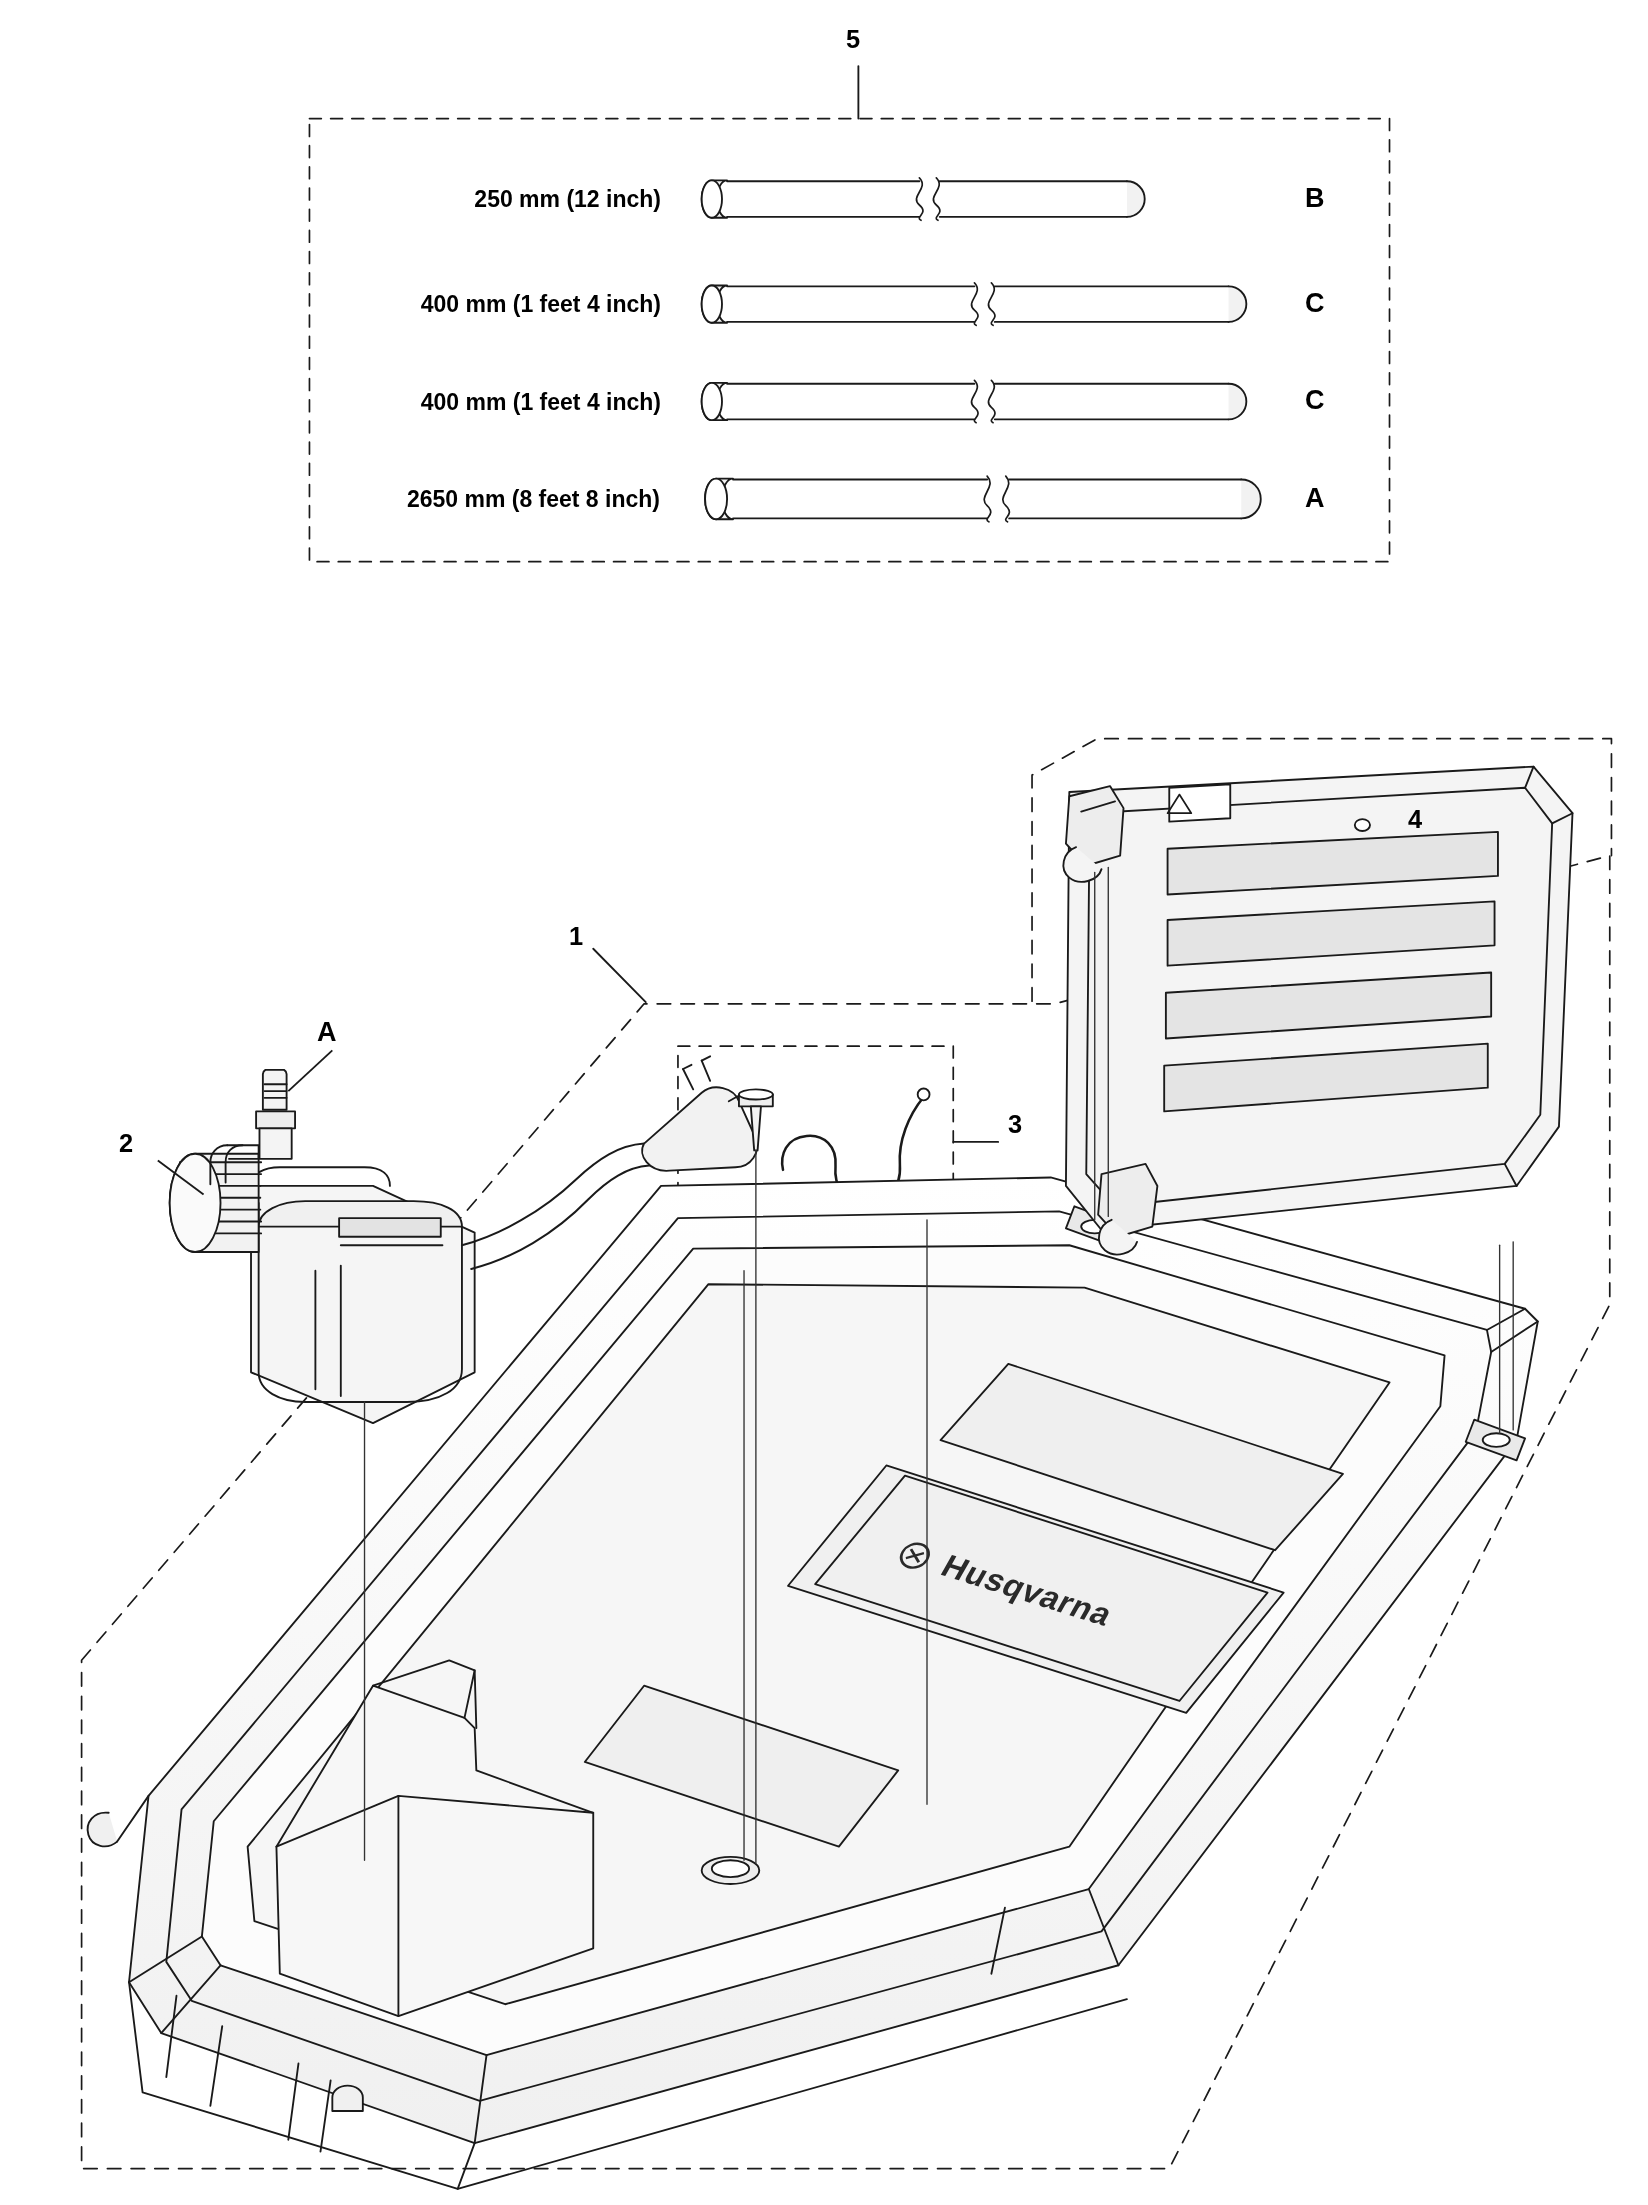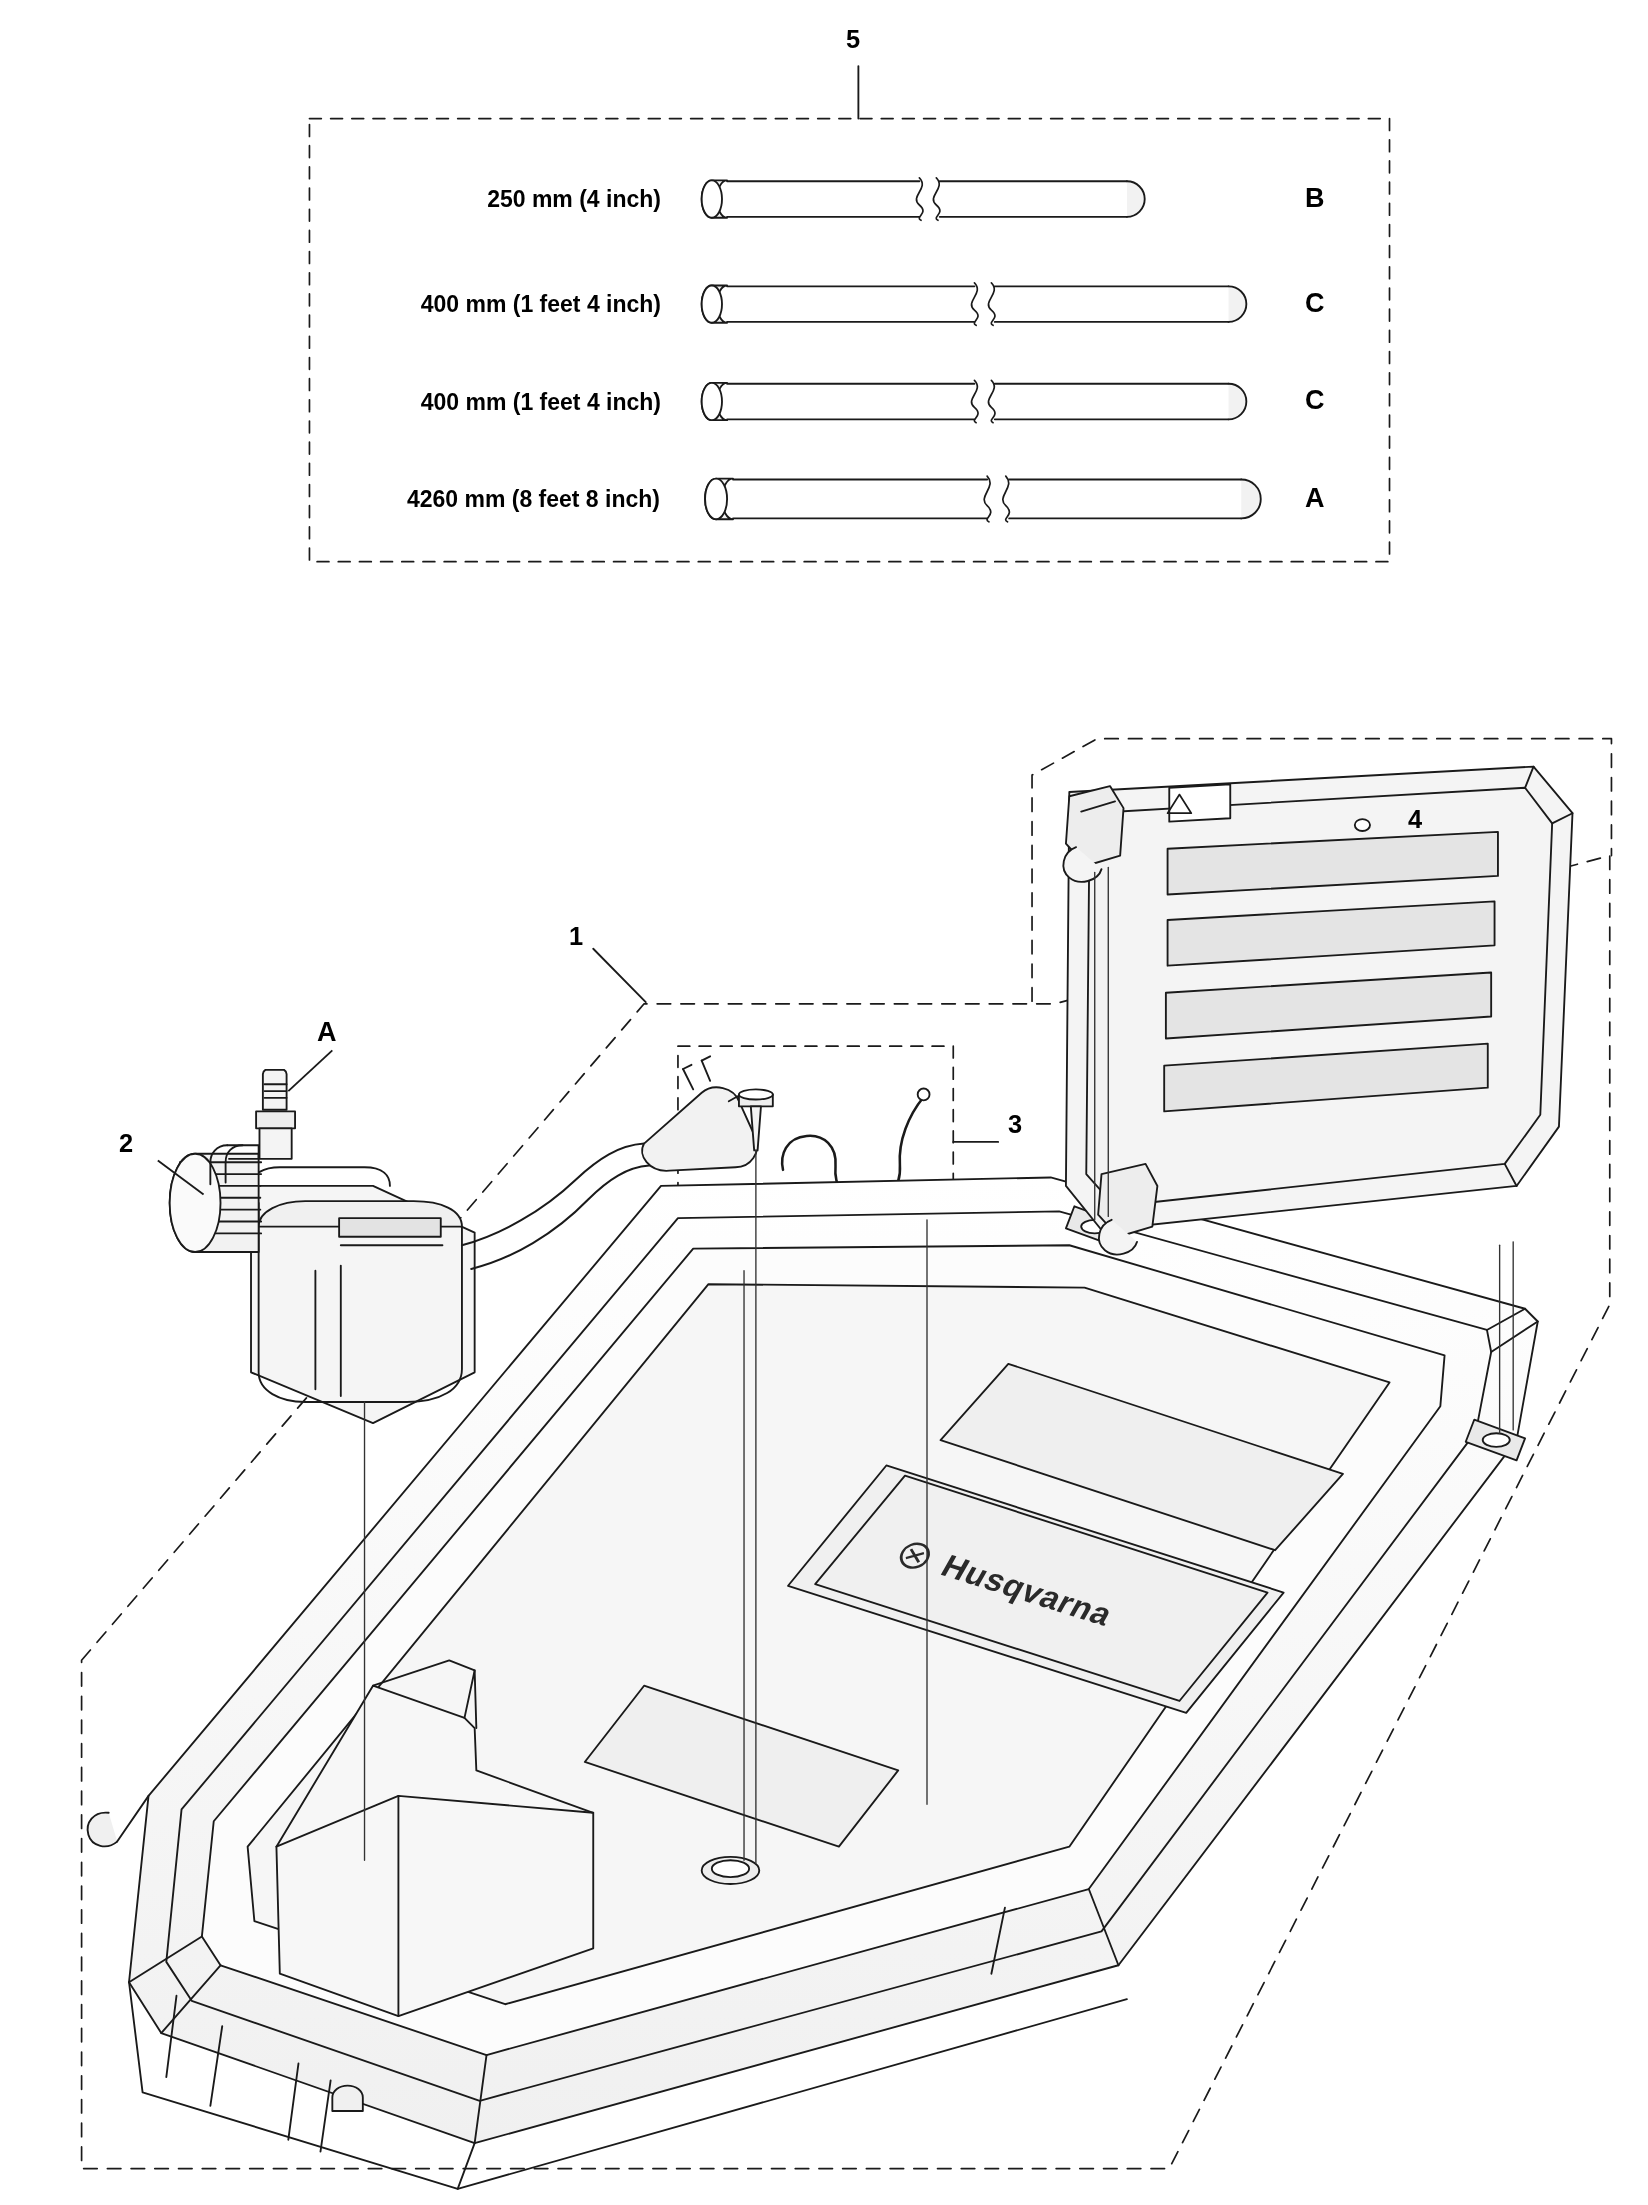--- a/index.html
+++ b/index.html
@@ -316,30 +316,30 @@
 
     <g transform="translate(1108,1858) rotate(17.5) skewX(-12)">
       <text x="0" y="0" font-family="Liberation Sans, sans-serif" font-size="38" font-weight="bold" fill="#2a2a2a" letter-spacing="1">Husqvarna</text>
       <circle cx="-36" cy="-12" r="15" fill="none" stroke="#2a2a2a" stroke-width="3"></circle>
       <path d="M-44,-18 l16,12 M-44,-6 l16,-12" stroke="#2a2a2a" stroke-width="3"></path>
     </g>
   </svg>
 
   <div class="lbl callout" style="left:846px; top:25.4px;">5</div>
 
-  <div class="lbl hose-len" style="left:407px; top:186px; width:254px;">250 mm (4 inch)</div>
+  <div class="lbl hose-len" style="left:407px; top:186px; width:254px;">250 mm (12 inch)</div>
   <div class="lbl hose-code" style="left:1305px; top:183px;">B</div>
 
   <div class="lbl hose-len" style="left:356px; top:291px; width:305px;">400 mm (1 feet 4 inch)</div>
   <div class="lbl hose-code" style="left:1305px; top:288px;">C</div>
 
   <div class="lbl hose-len" style="left:356px; top:389px; width:305px;">400 mm (1 feet 4 inch)</div>
   <div class="lbl hose-code" style="left:1305px; top:385px;">C</div>
 
-  <div class="lbl hose-len" style="left:347px; top:486px; width:313px;">4260 mm (8 feet 8 inch)</div>
+  <div class="lbl hose-len" style="left:347px; top:486px; width:313px;">2650 mm (8 feet 8 inch)</div>
   <div class="lbl hose-code" style="left:1305px; top:483px;">A</div>
 
   <div class="lbl callout" style="left:569px; top:922px;">1</div>
 
   <div class="lbl callout" style="left:119px; top:1129px;">2</div>
 
   <div class="lbl callout" style="left:1008px; top:1110px;">3</div>
 
   <div class="lbl callout" style="left:1408px; top:805px;">4</div>
 

